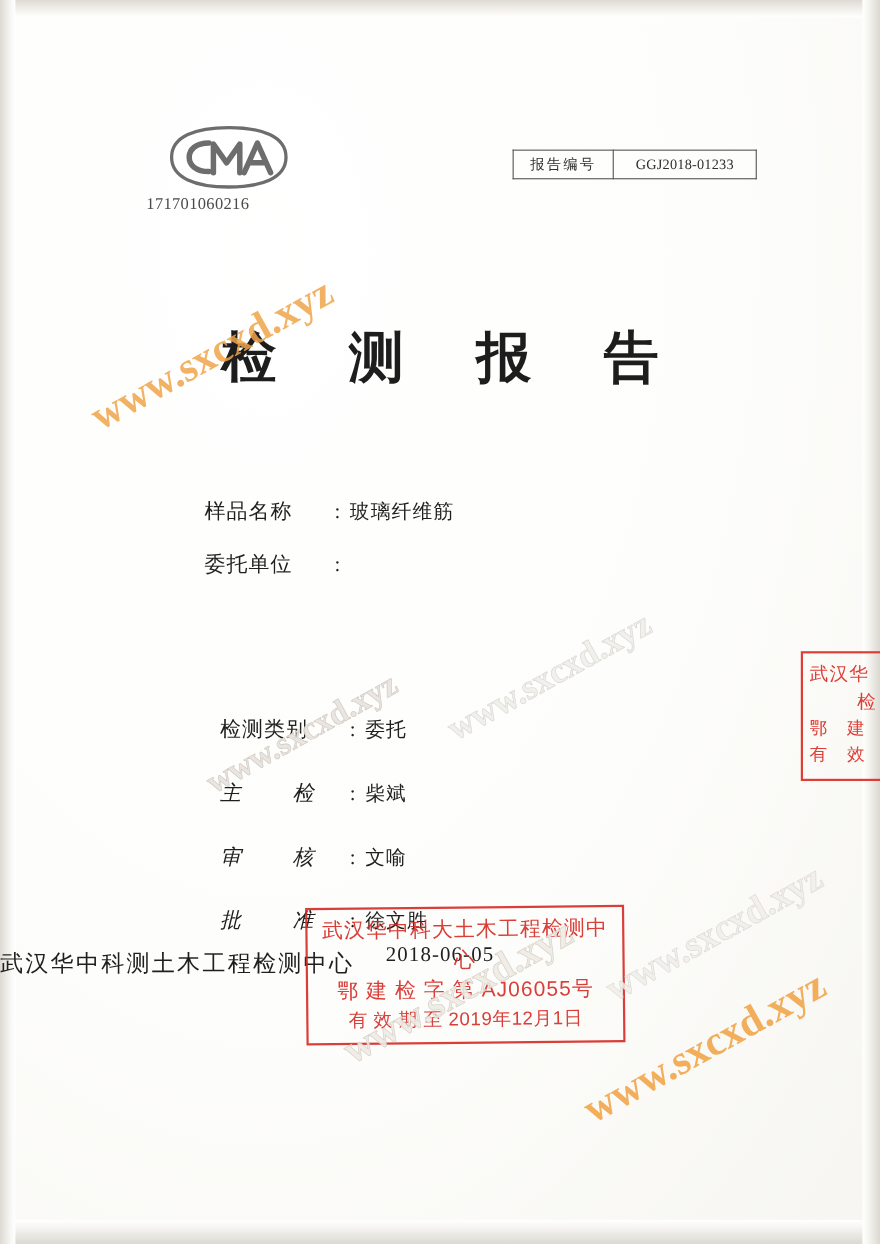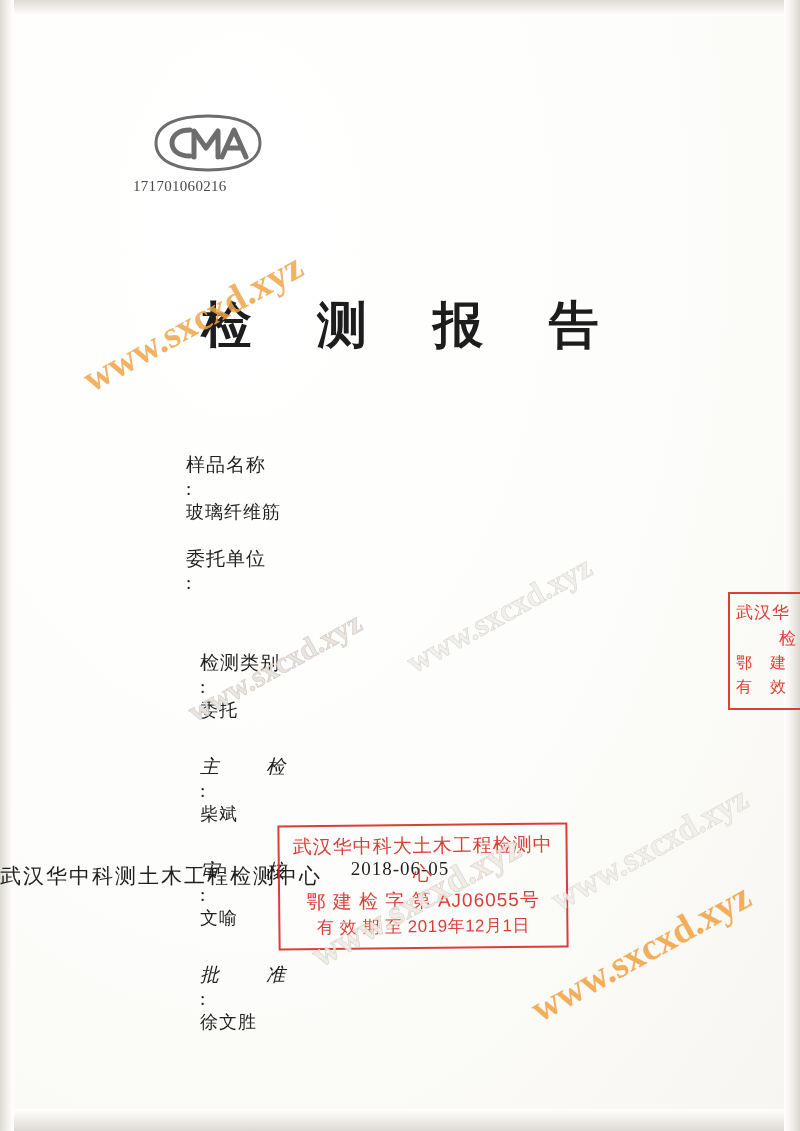--- a/index.html
+++ b/index.html
@@ -108,21 +108,20 @@
     left: 186px;
     top: 452px;
     width: 520px;
   }
   .field-row {
     display: flex;
     align-items: baseline;
     margin-bottom: 22px;
     font-size: 19px;
     color: #1f1f1f;
-    flex-direction: column;
   }
   .field-label {
     width: 118px;
     letter-spacing: 1px;
     font-family: "Liberation Sans", sans-serif;
     font-size: 19px;
   }
   .field-label.spaced {
     letter-spacing: 14px;
     font-style: italic;
@@ -280,20 +279,24 @@
         <path d="M42 18 C30 18 24 24 24 31 C24 38 30 44 42 44" fill="none" stroke="#6d6d6d" stroke-width="5" stroke-linecap="round"></path>
         <path d="M46 45 L46 19 L58 36 L70 19 L70 45" fill="none" stroke="#6d6d6d" stroke-width="5" stroke-linejoin="round" stroke-linecap="round"></path>
         <path d="M74 45 L86 18 L98 45 M79 36 L93 36" fill="none" stroke="#6d6d6d" stroke-width="5" stroke-linejoin="round" stroke-linecap="round"></path>
       </svg>
     </div>
     <div class="cma-code">171701060216</div>
   </div>
 
   <table class="num-table">
     <tbody>
+        <tr>
+      <td class="label">报告编号</td>
+      <td class="value">GGJ2018-01233</td>
+    </tr>
   </tbody>
     </table>
 
   <div class="doc-title">检 测 报 告</div>
 
   <div class="fields">
     <div class="field-row">
       <span class="field-label">样品名称</span>
       <span class="field-colon">:</span>
       <span class="field-value">玻璃纤维筋</span>

